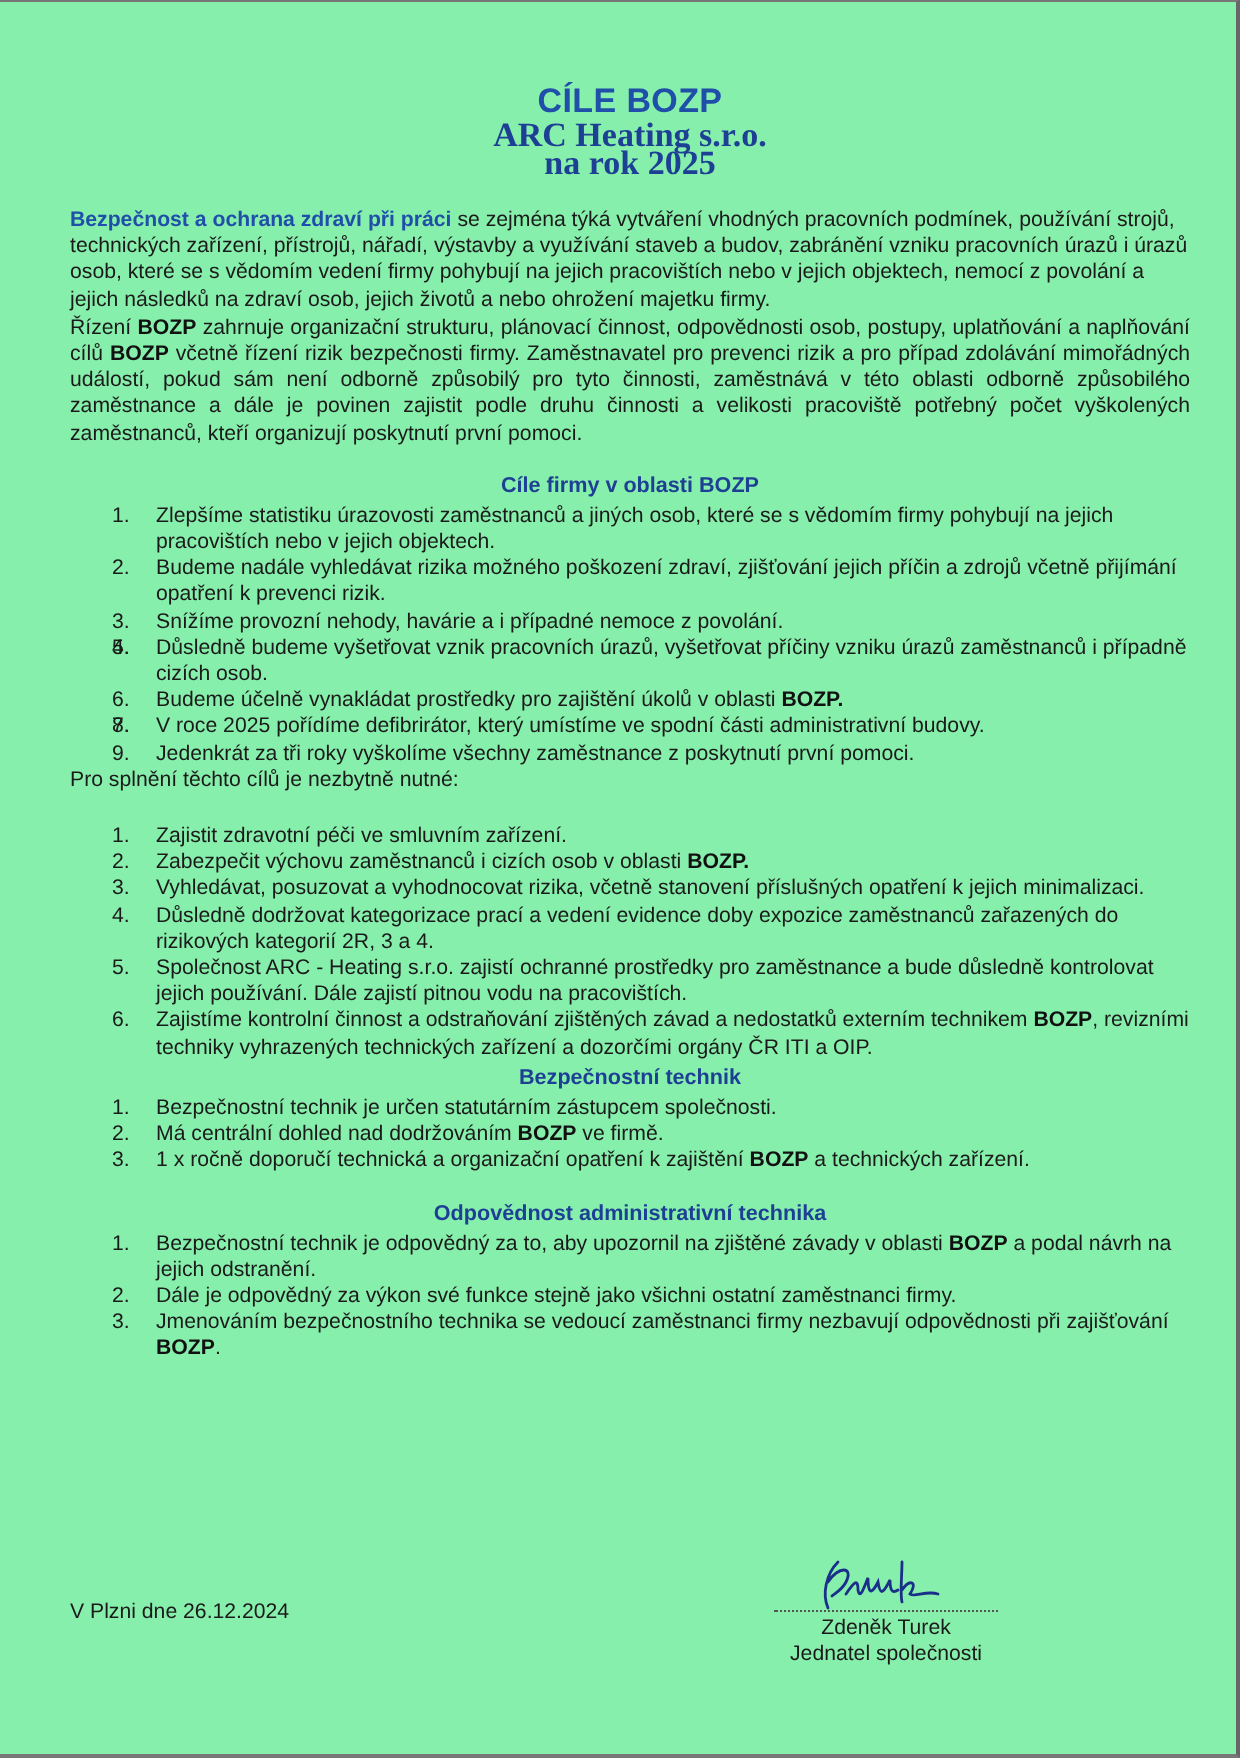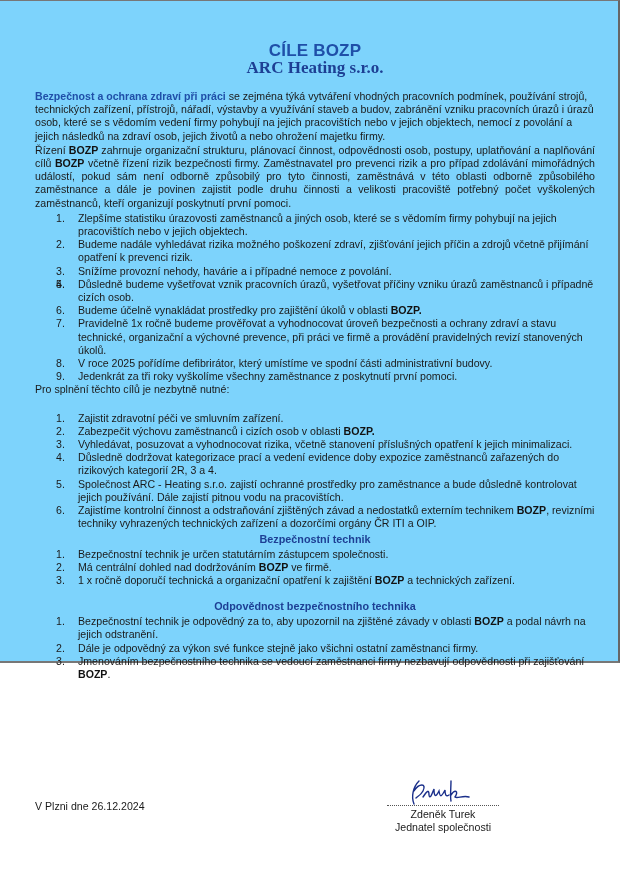--- a/index.html
+++ b/index.html
@@ -1,20 +1,20 @@
 <!DOCTYPE html>
 <html><head>
 <meta charset="utf-8">
 <style>
   html, body { margin: 0; padding: 0; background: #ffffff; }
   body { width: 622px; height: 881px; position: relative; overflow: hidden; }
   .page {
-    position: absolute; left: 0; top: 0; width: 620px; height: 663px;
+    position: absolute; left: 0; top: 0; width: 620px; height: 879px;
     border-top: 1px solid #777; border-right: 2px solid #666; border-bottom: 2px solid #777;
-    box-sizing: border-box; background: #7dd3fc;
+    box-sizing: border-box; background: #86efac;
   }
   .content {
     position: absolute; left: 35px; top: 0; width: 560px;
     font-family: "Liberation Sans", sans-serif; font-size: 10.6px; line-height: 13.2px; color: #1a1a1a;
   }
   .title {
     text-align: center; color: #1f4fa8; font-family: "Liberation Sans", sans-serif;
     font-weight: bold; font-size: 17px; line-height: 20px; margin-top: 40px; letter-spacing: 0.2px;
   }
   .subtitle {
@@ -38,37 +38,39 @@
   .sign-line svg { position: absolute; left: 14px; top: -2px; }
 </style>
 </head>
 <body>
 
 <div class="page">
   <div class="content">
 
     <div class="title">CÍLE BOZP</div>
     <div class="subtitle">ARC Heating s.r.o.</div>
+    <div class="subtitle">na rok 2025</div>
 
     <p class="intro" style="margin:15px 0 0 0;">
       <span class="lead">Bezpečnost a ochrana zdraví při práci</span><span> se zejména týká vytváření vhodných pracovních podmínek, používání strojů, technických zařízení, přístrojů, nářadí, výstavby a využívání staveb a budov, zabránění vzniku pracovních úrazů i úrazů osob, které se s vědomím vedení firmy pohybují na jejich pracovištích nebo v jejich objektech, nemocí z povolání a jejich následků na zdraví osob, jejich životů a nebo ohrožení majetku firmy.</span>
     </p>
 
     <p class="just" style="margin:1px 0 0 0;">
       <span>Řízení </span><b>BOZP</b><span> zahrnuje organizační strukturu, plánovací činnost, odpovědnosti osob, postupy, uplatňování a naplňování cílů </span><b>BOZP</b><span> včetně řízení rizik bezpečnosti firmy. Zaměstnavatel pro prevenci rizik a pro případ zdolávání mimořádných událostí, pokud sám není odborně způsobilý pro tyto činnosti, zaměstnává v této oblasti odborně způsobilého zaměstnance a dále je povinen zajistit podle druhu činnosti a velikosti pracoviště potřebný počet vyškolených zaměstnanců, kteří organizují poskytnutí první pomoci.</span>
     </p>
 
+    <div class="section-heading" style="margin-top:13px;">Cíle firmy v oblasti BOZP</div>
     <ol class="list" id="cile-list">
         <li><span class="num">1.</span><span>Zlepšíme statistiku úrazovosti zaměstnanců a jiných osob, které se s vědomím firmy pohybují na jejich pracovištích nebo v jejich objektech.</span><b></b><span></span></li>
         <li><span class="num">2.</span><span>Budeme nadále vyhledávat rizika možného poškození zdraví, zjišťování jejich příčin a zdrojů včetně přijímání opatření k prevenci rizik.</span><b></b><span></span></li>
         <li><span class="num">3.</span><span>Snížíme provozní nehody, havárie a i případné nemoce z povolání.</span><b></b><span></span></li>
         <li><span class="num">4.</span><b></b><span></span></li>
         <li><span class="num">5.</span><span>Důsledně budeme vyšetřovat  vznik pracovních úrazů, vyšetřovat příčiny vzniku úrazů zaměstnanců i případně cizích osob.</span><b></b><span></span></li>
         <li><span class="num">6.</span><span>Budeme účelně vynakládat prostředky pro zajištění úkolů v oblasti </span><b>BOZP.</b><span></span></li>
-        <li><span class="num">7.</span><span>Pravidelně 1x ročně budeme prověřovat a vyhodnocovat úroveň bezpečnosti a ochrany zdraví a stavu technické, organizační a výchovné prevence, při práci ve firmě a provádění pravidelných revizí stanovených úkolů.</span><b></b><span></span></li>
+        <li><span class="num">7.</span><b></b><span></span></li>
         <li><span class="num">8.</span><span>V roce 2025 pořídíme defibrirátor, který umístíme ve spodní části administrativní budovy.</span><b></b><span></span></li>
         <li><span class="num">9.</span><span>Jedenkrát za tři roky vyškolíme všechny zaměstnance z poskytnutí první pomoci.</span><b></b><span></span></li>
       </ol>
 
     <div class="centered">Pro splnění těchto cílů je nezbytně nutné:</div>
     <ol class="list" id="podminky-list" style="margin-top:15px;">
         <li><span class="num">1.</span><span>Zajistit  zdravotní péči ve smluvním zařízení.</span><b></b><span></span></li>
         <li><span class="num">2.</span><span>Zabezpečit výchovu zaměstnanců i cizích osob v oblasti </span><b>BOZP.</b><span></span></li>
         <li><span class="num">3.</span><span>Vyhledávat, posuzovat a vyhodnocovat rizika, včetně stanovení příslušných opatření k jejich minimalizaci.</span><b></b><span></span></li>
         <li><span class="num">4.</span><span>Důsledně dodržovat kategorizace prací a vedení evidence doby expozice zaměstnanců zařazených do rizikových kategorií 2R, 3 a 4.</span><b></b><span></span></li>
@@ -76,21 +78,21 @@
         <li><span class="num">6.</span><span>Zajistíme kontrolní činnost a odstraňování zjištěných závad a nedostatků externím technikem </span><b>BOZP</b><span>, revizními techniky vyhrazených technických zařízení a dozorčími orgány ČR ITI a OIP.</span></li>
       </ol>
 
     <div class="section-heading" style="margin-top:2px;">Bezpečnostní technik</div>
     <ol class="list" id="technik-list">
         <li><span class="num">1.</span><span>Bezpečnostní technik je určen statutárním zástupcem společnosti.</span><b></b><span></span></li>
         <li><span class="num">2.</span><span>Má centrální dohled nad dodržováním </span><b>BOZP</b><span> ve firmě.</span></li>
         <li><span class="num">3.</span><span>1 x ročně doporučí technická a organizační opatření k zajištění </span><b>BOZP</b><span> a technických zařízení.</span></li>
       </ol>
 
-    <div class="section-heading" style="margin-top:13px;">Odpovědnost bezpečnostního technika</div>
+    <div class="section-heading" style="margin-top:13px;">Odpovědnost administrativní technika</div>
     <ol class="list" id="odpovednost-list">
         <li><span class="num">1.</span><span>Bezpečnostní technik je odpovědný za to, aby upozornil na zjištěné závady v oblasti </span><b>BOZP</b><span> a podal návrh na jejich odstranění.</span></li>
         <li><span class="num">2.</span><span>Dále je odpovědný za výkon své funkce stejně jako všichni ostatní zaměstnanci firmy.</span><b></b><span></span></li>
         <li><span class="num">3.</span><span>Jmenováním bezpečnostního technika se vedoucí zaměstnanci firmy nezbavují odpovědnosti při zajišťování </span><b>BOZP</b><span>.</span></li>
       </ol>
   </div>
 
   <div class="content" style="top:0;">
     <div class="place-date">V Plzni dne 26.12.2024</div>
     <div class="sign-block">

